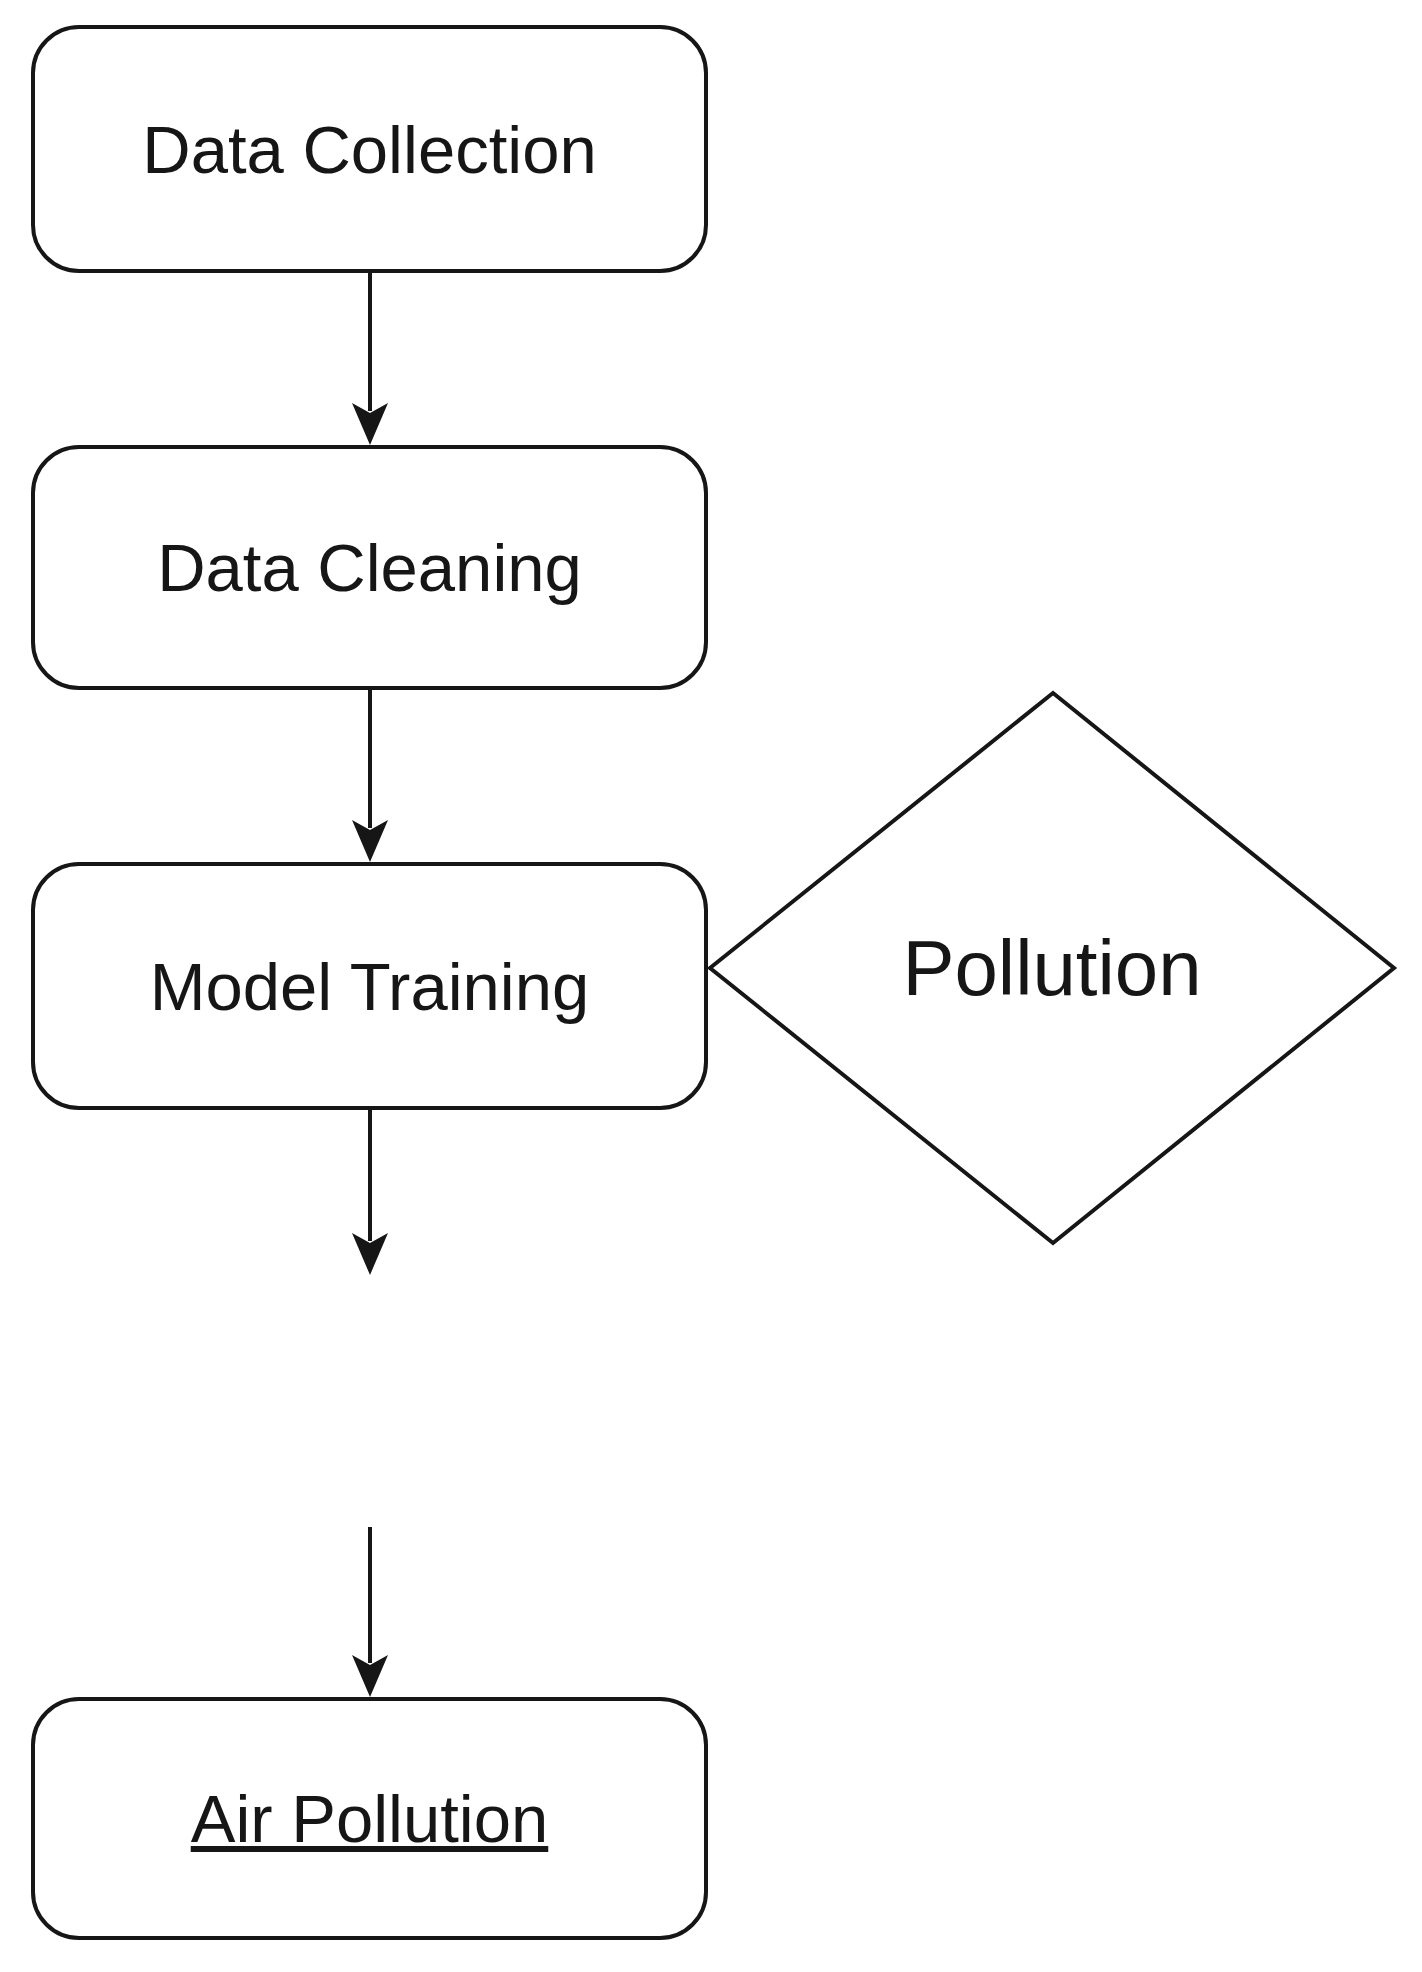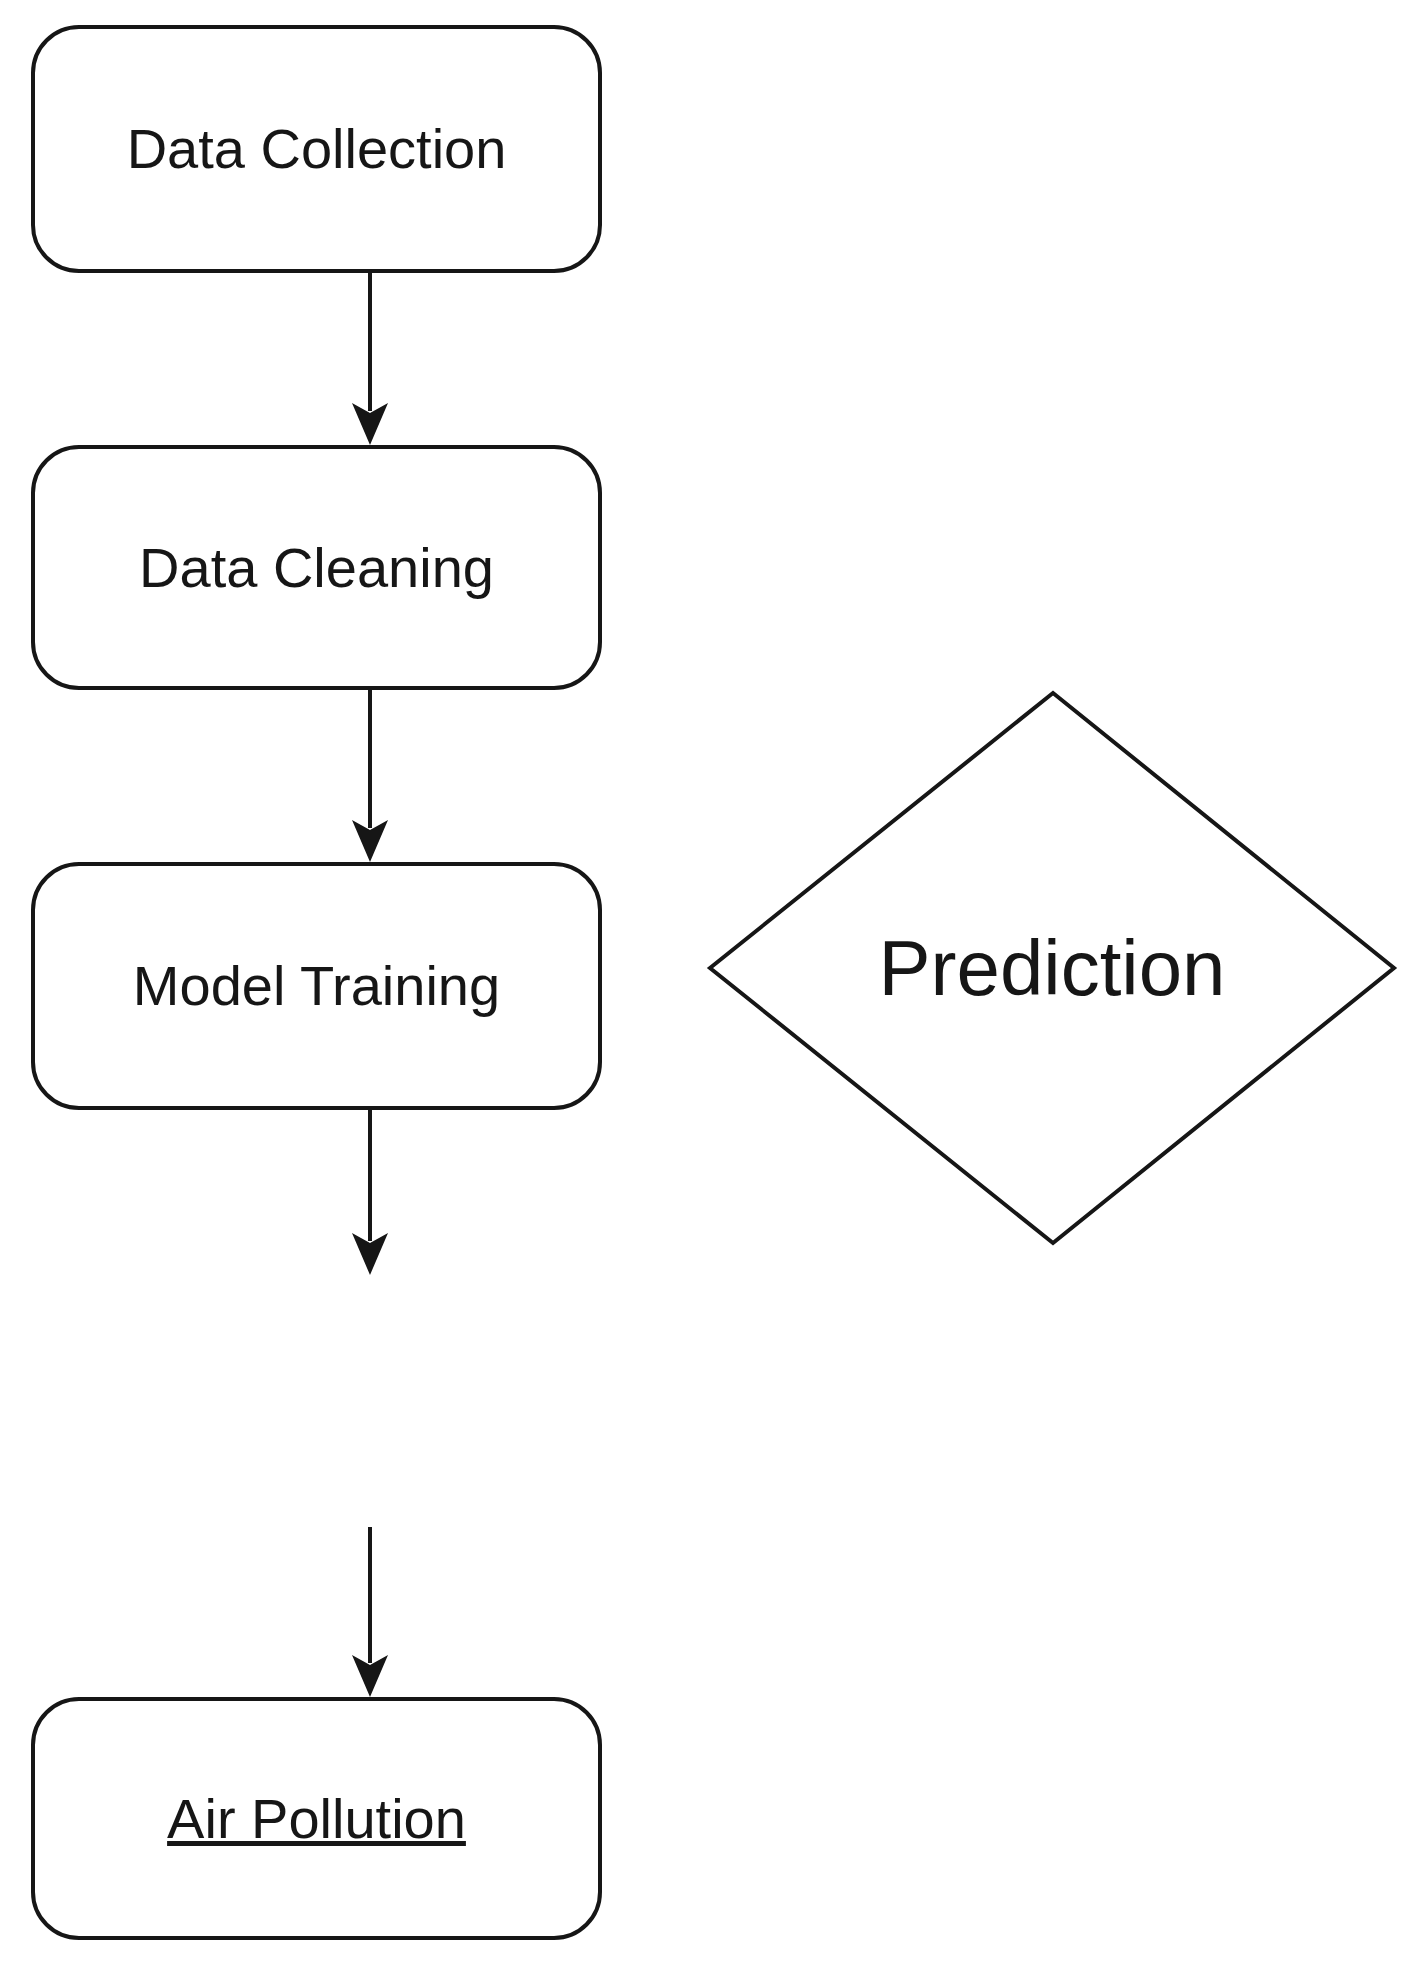--- a/index.html
+++ b/index.html
@@ -20,29 +20,29 @@
     position: absolute;
     left: 0;
     top: 0;
     width: 1422px;
     height: 1972px;
     display: block;
   }
   .node.box {
     position: absolute;
     left: 31px;
-    width: 571px;
+    width: 677px;
     box-sizing: border-box;
     background: #ffffff;
     border: 4px solid #161616;
     border-radius: 48px;
     display: flex;
     align-items: center;
     justify-content: center;
-    font-size: 56px;
+    font-size: 67px;
     line-height: 1;
     white-space: nowrap;
     color: #161616;
   }
   .node-data-collection    { top: 25px;   height: 248px; }
   .node-data-cleaning      { top: 445px;  height: 245px; }
   .node-model-training     { top: 862px;  height: 248px; }
   .node-model-verification { top: 1275px; height: 252px; }
   .node-air-pollution      { top: 1697px; height: 243px; text-decoration: underline; }
   .diamond-label {
@@ -97,16 +97,16 @@
   <div class="node box node-data-cleaning">
     <span>Data Cleaning</span>
   </div>
 
 
   <div class="node box node-air-pollution">
     <span>Air Pollution</span>
   </div>
 
   <div class="diamond-label">
-    <span>Prediction</span>
+    <span>Pollution</span>
   </div>
 
 </div>
 
 </body></html>

